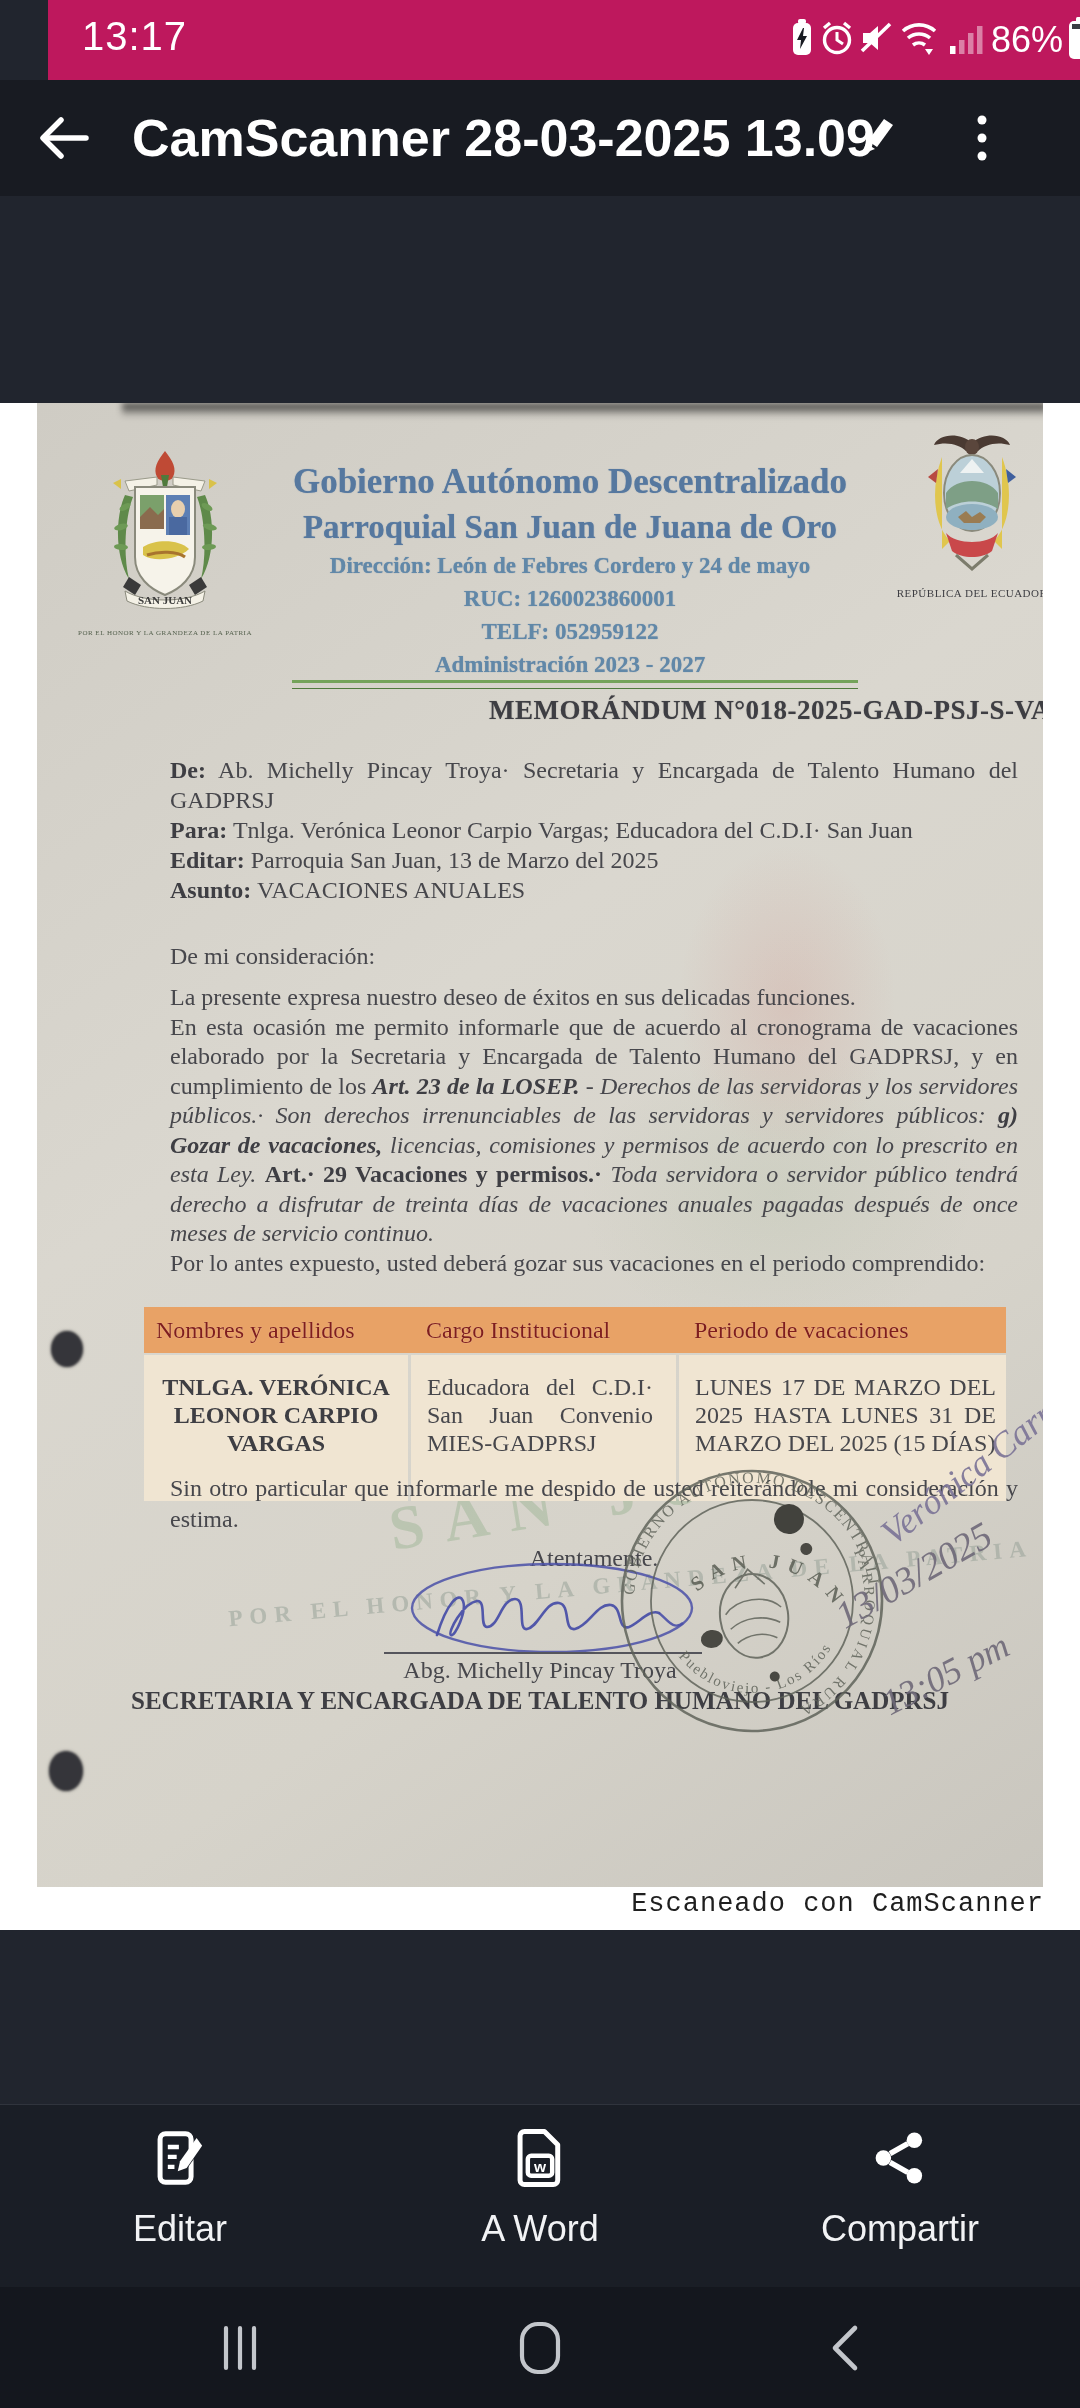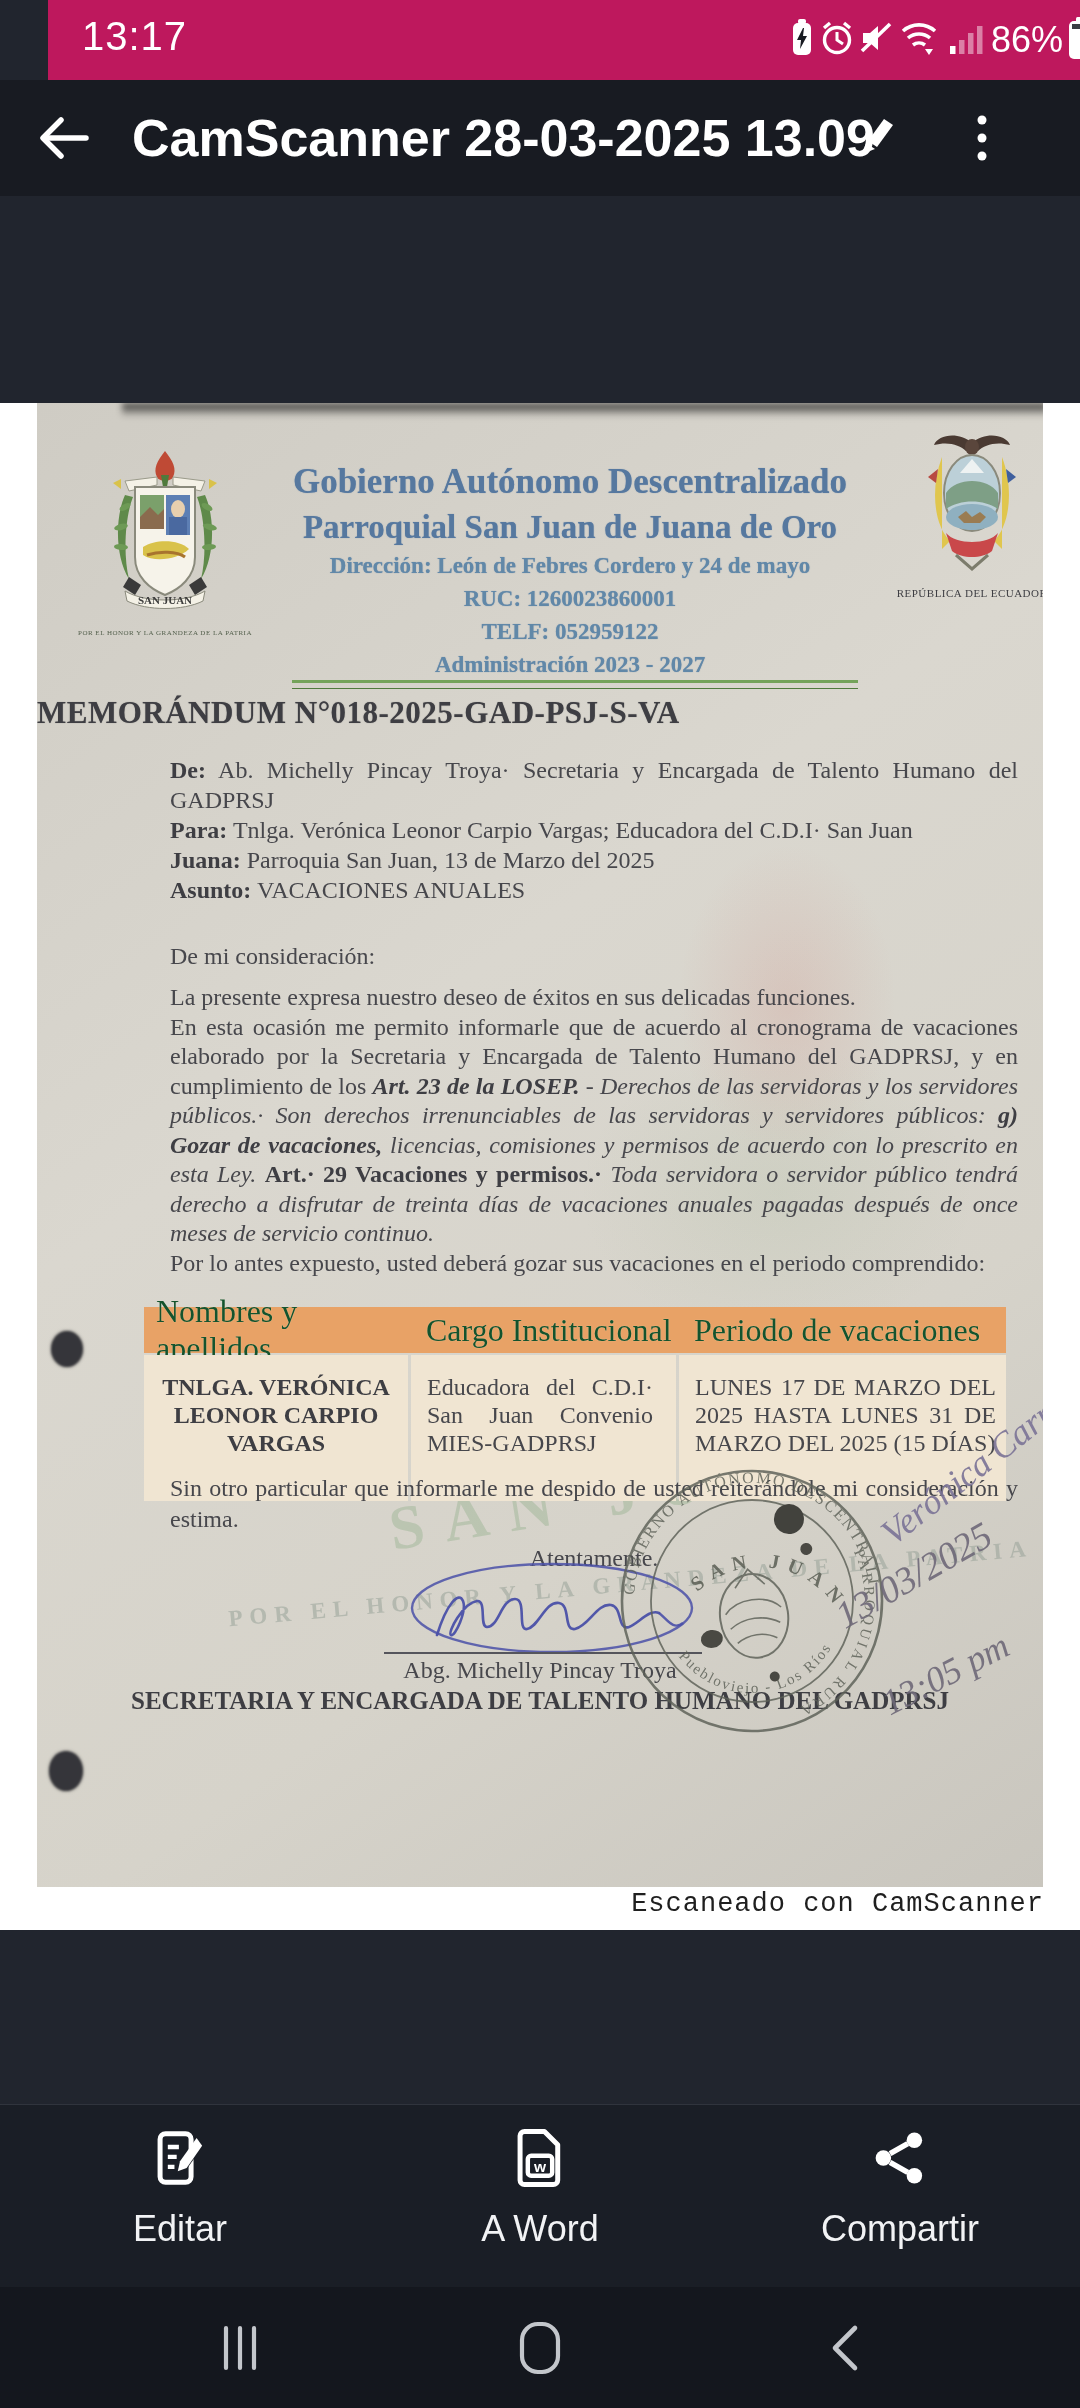--- a/index.html
+++ b/index.html
@@ -30,35 +30,35 @@
 
   .doc{font-family:"Liberation Serif",serif;color:#47474c;}
   .doc-head{position:absolute;left:223px;top:56px;width:620px;text-align:center;color:#56789f;
     text-shadow:0 0 1px rgba(86,120,159,.7);}
   .dh1{font-size:35px;font-weight:700;line-height:46px;}
   .dh2{font-size:33px;font-weight:700;line-height:44px;}
   .dh3{font-size:23px;font-weight:700;line-height:33px;color:#6188a8;}
   .green-rule{position:absolute;left:255px;top:277px;width:566px;height:5px;
     border-top:3px solid #74a35a;border-bottom:1px solid #4f7a3c;}
 
-  .memo-no{position:absolute;left:0;top:292px;width:1006px;text-align:left;
-    font-size:31px;font-weight:700;color:#3e3e43;letter-spacing:.5px;text-shadow:0 0 1px rgba(60,60,60,.5);}
+  .memo-no{position:absolute;left:0;top:292px;width:1006px;text-align:right;
+    font-size:27px;font-weight:700;color:#3e3e43;letter-spacing:.5px;text-shadow:0 0 1px rgba(60,60,60,.5);padding-left:8px;}
 
   .fields{position:absolute;left:133px;top:352px;width:848px;font-size:24px;line-height:30px;text-align:justify;}
   .fields b{color:#3e3e43;}
   .salutation{position:absolute;left:133px;top:540px;font-size:24px;}
   .bodytext{position:absolute;left:133px;top:580px;width:848px;font-size:24px;line-height:29.5px;text-align:justify;}
   .bodytext p{margin:0;}
   .it{font-style:italic;}
   .bi{font-style:italic;font-weight:700;color:#3e3e43;}
   .b{font-weight:700;color:#3e3e43;}
 
   .vtable{position:absolute;left:107px;top:904px;width:862px;}
-  .vt-head{display:flex;background:#e8a266;color:#14532d;height:46px;align-items:center;
-    font-size:32px;text-shadow:0 0 1px rgba(250,240,220,.6);}
+  .vt-head{display:flex;background:#e8a266;color:#7f1d1d;height:46px;align-items:center;
+    font-size:24px;text-shadow:0 0 1px rgba(250,240,220,.6);}
   .vt-head .c1{width:266px;padding-left:12px;box-sizing:border-box;}
   .vt-head .c2{width:268px;padding-left:16px;box-sizing:border-box;}
   .vt-head .c3{width:328px;padding-left:16px;box-sizing:border-box;}
   .vt-row{display:flex;margin-top:2px;}
   .vt-row>div{background:#f0e5d2;min-height:146px;box-sizing:border-box;font-size:24px;line-height:28px;padding-top:18px;}
   .vt-row .c1{width:264px;margin-right:3px;text-align:center;font-weight:700;color:#3e3e43;padding-left:8px;padding-right:8px;}
   .vt-row .c2{width:265px;margin-right:3px;padding:18px 23px 0 16px;text-align:justify;}
   .vt-row .c3{width:327px;padding:18px 10px 0 16px;text-align:justify;}
 
   .closing{position:absolute;left:133px;top:1070px;width:848px;font-size:24px;line-height:31px;text-align:justify;}
@@ -245,21 +245,21 @@
         <div class="dh3">TELF: 052959122</div>
         <div class="dh3">Administración 2023 - 2027</div>
       </div>
       <div class="green-rule"></div>
 
       <div class="memo-no">MEMORÁNDUM N°018-2025-GAD-PSJ-S-VA</div>
 
       <div class="fields">
         <div><b>De:</b><span> Ab. Michelly Pincay Troya· Secretaria y Encargada de Talento Humano del GADPRSJ</span></div>
         <div><b>Para:</b><span> Tnlga. Verónica Leonor Carpio Vargas; Educadora del C.D.I· San Juan</span></div>
-        <div><b>Juana:</b><span> Parroquia San Juan, 13 de Marzo del 2025</span></div>
+        <div><b>Editar:</b><span> Parroquia San Juan, 13 de Marzo del 2025</span></div>
         <div><b>Asunto:</b><span> VACACIONES ANUALES</span></div>
       </div>
 
       <div class="salutation">De mi consideración:</div>
 
       <div class="bodytext">
         <p>La presente expresa nuestro deseo de éxitos en sus delicadas funciones.</p>
         <p><span>En esta ocasión me permito informarle que de acuerdo al cronograma de vacaciones elaborado por la Secretaria y Encargada de Talento Humano del GADPRSJ, y  en cumplimiento de los </span><span class="bi">Art. 23 de la LOSEP. </span><span class="it">- Derechos de las servidoras y los servidores públicos.· Son derechos irrenunciables de las servidoras y servidores públicos: </span><span class="bi">g) Gozar de vacaciones, </span><span class="it">licencias, comisiones y permisos de acuerdo con lo prescrito en esta Ley. </span><span class="b">Art.· 29 Vacaciones y permisos.· </span><span class="it">Toda servidora o servidor público tendrá derecho a disfrutar de treinta días de vacaciones anuales pagadas después de once meses de servicio continuo.</span></p>
         <p>Por lo antes expuesto, usted deberá gozar sus vacaciones en el periodo comprendido:</p>
       </div>

